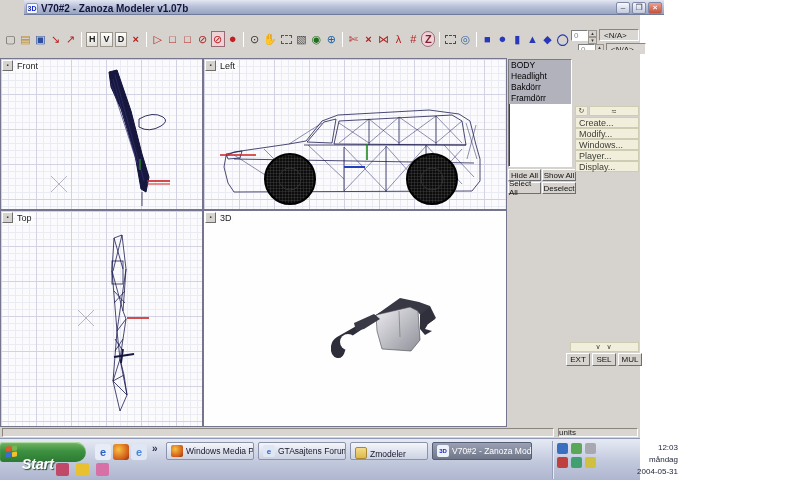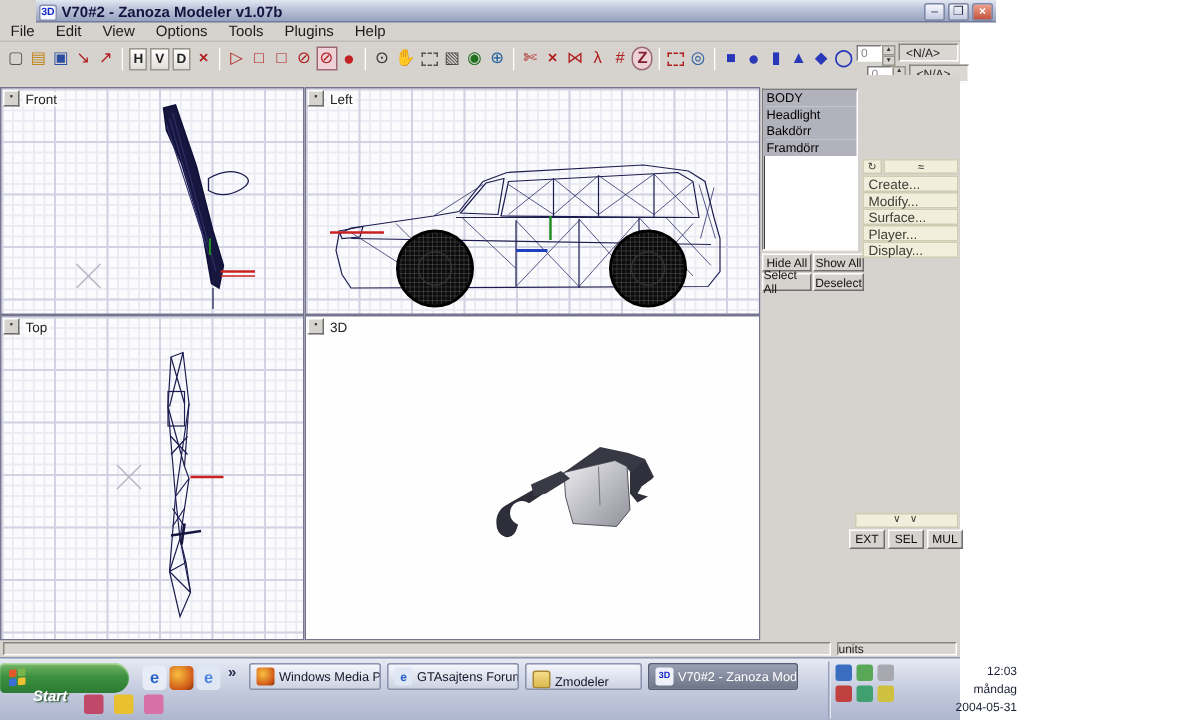--- a/index.html
+++ b/index.html
@@ -84,21 +84,21 @@
   .sfield { position:absolute; top:1px; height:9px; background:#d9d6d1; border:1px solid; border-color:#8a867e #fff #fff #8a867e;
     font-size:8px; color:#222; line-height:8px;}
 
   
   .taskbar { position:absolute; left:0; top:438px; width:640px; height:42px;
     background:linear-gradient(180deg,#e6eaf4 0%,#c2c9dd 55%,#aeb6cf 100%); border-top:1px solid #8f99b5; }
   .startbtn { position:absolute; left:0; top:3px; width:86px; height:20px;
     background:linear-gradient(180deg,#76b667 0%,#3d9140 45%,#2c7a33 100%);
     border-radius:3px 10px 10px 3px; display:flex; align-items:center; padding-left:6px; gap:4px;
     box-shadow:inset 0 1px 1px #b8e0a8; }
-  .startlabel { color:#fff; font-weight:bold; font-style:italic; font-size:10px; text-shadow:1px 1px 1px #1d4f22;margin-top:24px; }
+  .startlabel { color:#fff; font-weight:bold; font-style:italic; font-size:14px; text-shadow:1px 1px 1px #1d4f22;margin-top:24px; }
   .flag { width:12px; height:12px; display:grid; grid-template-columns:5px 5px; grid-auto-rows:5px; gap:1px; transform:skewY(-6deg); }
   .flag i { border-radius:1px; }
   .ql { position:absolute; top:5px; width:16px; height:16px; border-radius:3px; display:flex; align-items:center; justify-content:center; font-size:11px; font-weight:bold; }
   .qlrow2 { position:absolute; top:24px; width:13px; height:13px; border-radius:2px; }
   .overflow { position:absolute; left:120px; top:4px; font-size:10px; font-weight:bold; color:#2a3050; }
   .taskbtn { position:absolute; top:3px; height:18px; border:1px solid #8a92ac; border-radius:2px;
     background:linear-gradient(180deg,#f4f6fb,#ccd2e2); display:flex; align-items:center; gap:3px;
     font-size:8.5px; color:#15152a; padding:0 4px; white-space:nowrap; overflow:hidden; }
   .taskbtn.active { background:linear-gradient(180deg,#9aa1b4,#6e7688); color:#fff; border-color:#555e74; }
   .tbicon { width:12px; height:12px; border-radius:2px; flex:none; display:flex; align-items:center; justify-content:center; font-size:8px; font-weight:bold; }
@@ -115,29 +115,20 @@
   <div class="titlebar">
     <div class="applogo">3D</div>
     <div class="apptitle">V70#2 - Zanoza Modeler v1.07b</div>
     <div class="winbtns">
       <div class="winbtn">–</div>
       <div class="winbtn">❐</div>
       <div class="winbtn close">×</div>
     </div>
   </div>
 
-  <div class="menubar">
-    <span class="menuitem">File</span>
-    <span class="menuitem">Edit</span>
-    <span class="menuitem">View</span>
-    <span class="menuitem">Options</span>
-    <span class="menuitem">Tools</span>
-    <span class="menuitem">Plugins</span>
-    <span class="menuitem">Help</span>
-  </div>
 
   <div class="toolbar">
     <span class="tbi" style="color:#555">▢</span>
     <span class="tbi" style="color:#c08820">▤</span>
     <span class="tbi" style="color:#2b4ea0">▣</span>
     <span class="tbi" style="color:#b02020">↘</span>
     <span class="tbi" style="color:#b02020">↗</span>
     <span class="tsep"></span>
     <span class="tbtxt">H</span>
     <span class="tbtxt">V</span>
@@ -329,21 +320,21 @@
       <div class="btn3d">Select All</div>
       <div class="btn3d">Deselect</div>
     </div>
     <div class="cmdtools">
       <div class="cream cmdloop" style="display:flex;align-items:center;justify-content:center">↻</div>
       <div class="cream cmdwave" style="display:flex;align-items:center;justify-content:center">≈</div>
     </div>
     <div class="cmdlist">
       <div class="cream cmd">Create...</div>
       <div class="cream cmd">Modify...</div>
-      <div class="cream cmd">Surface...</div>
+      <div class="cream cmd">Windows...</div>
       <div class="cream cmd">Player...</div>
       <div class="cream cmd">Display...</div>
     </div>
     <div class="cream chevbtn">∨ ∨</div>
     <div class="modebtns">
       <div class="btn3d">EXT</div>
       <div class="btn3d">SEL</div>
       <div class="btn3d">MUL</div>
     </div>
   </div>

